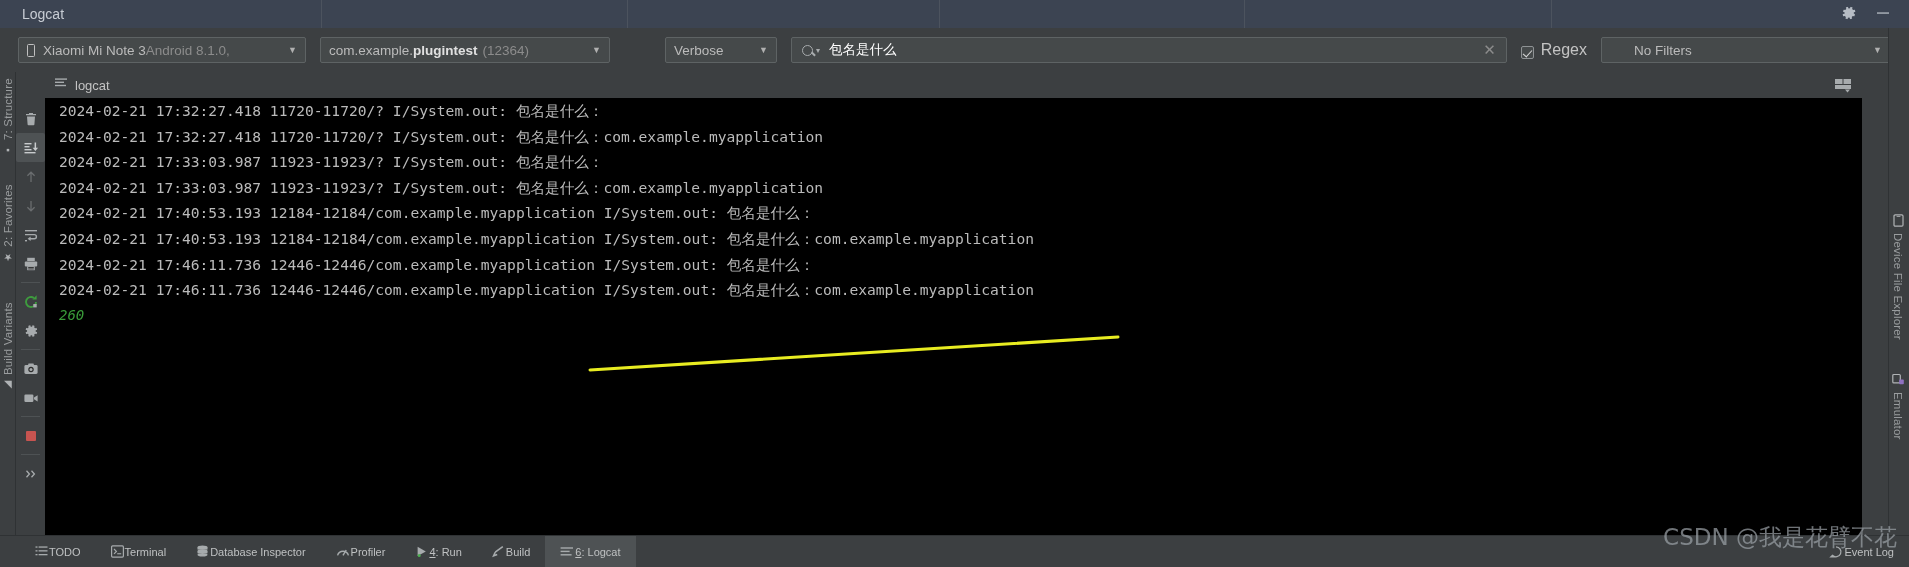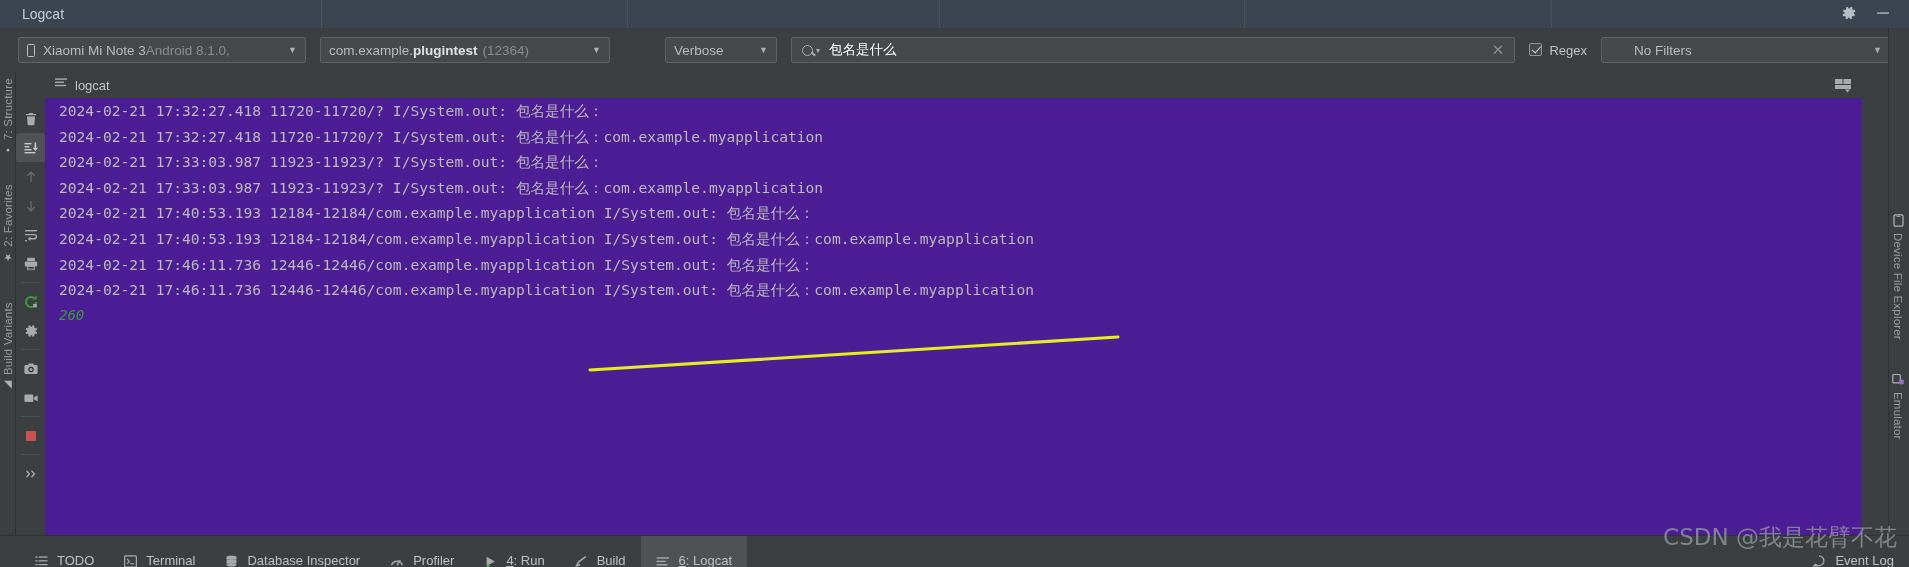--- a/index.html
+++ b/index.html
@@ -108,22 +108,22 @@
     content: ""; position: absolute;
     width: 5px; height: 1.6px;
     background: #a8acae;
     right: -4px; bottom: 0px;
     transform: rotate(45deg);
   }
   .mag-caret { color: #a8acae; font-size: 8px; margin-right: 9px; }
   .search-text { color: #ffffff; font-size: 13.5px; flex: 1; }
   .clear-x { color: #8c8c8c; font-size: 15px; cursor: pointer; }
   .regex-wrap {
-    display: flex; align-items: flex-start; gap: 7px;
-    color: #c3c3c3; font-size: 13px;
+    display: flex; align-items: flex-end; gap: 7px;
+    color: #c3c3c3; font-size: 16px;
     white-space: nowrap;
   }
   .cbox {
     width: 13px; height: 13px;
     border: 1px solid #8e9294;
     background: #45494a;
     border-radius: 2px;
     position: relative;
   }
   .cbox.checked::after {
@@ -185,21 +185,21 @@
     padding-left: 9px;
     gap: 7px;
   }
   .tabhdr-label { color: #c3c3c3; font-size: 13px; }
   .tabhdr-right { margin-left: auto; padding-right: 10px; display: flex; align-items: center; }
 
   
   .console {
     position: absolute; left: 45px; top: 98px;
     width: 1817px; height: 437px;
-    background: #4c1d95;
+    background: #000000;
     overflow: hidden;
   }
   .logline {
     font-family: "DejaVu Sans Mono", "Liberation Mono", monospace;
     font-size: 14.6px;
     line-height: 25.6px;
     color: #bbbbbb;
     white-space: pre;
     padding-left: 14px;
   }
@@ -236,24 +236,24 @@
 
   
   .statusbar {
     position: absolute; left: 0; bottom: 0;
     width: 1909px; height: 32px;
     background: #3c3f41;
     border-top: 1px solid #2f3234;
     display: flex; align-items: center;
   }
   .sb-item {
-    display: flex; align-items: flex-end; gap: 9px;
+    display: flex; align-items: center; gap: 1px;
     height: 32px;
     padding: 0 15px;
-    font-size: 13px;
+    font-size: 11px;
     color: #bfc1c2;
     cursor: pointer;
     white-space: nowrap;
   }
   .sb-item.sel { background: #4e5254; }
   .sb-item .sbi { color: #a7abad; font-size: 13px; display: inline-flex; }
   .sb-lead { width: 20px; height: 32px; }
   .sb-spacer { flex: 1; }
   .sb-under { text-decoration: underline; }
 

